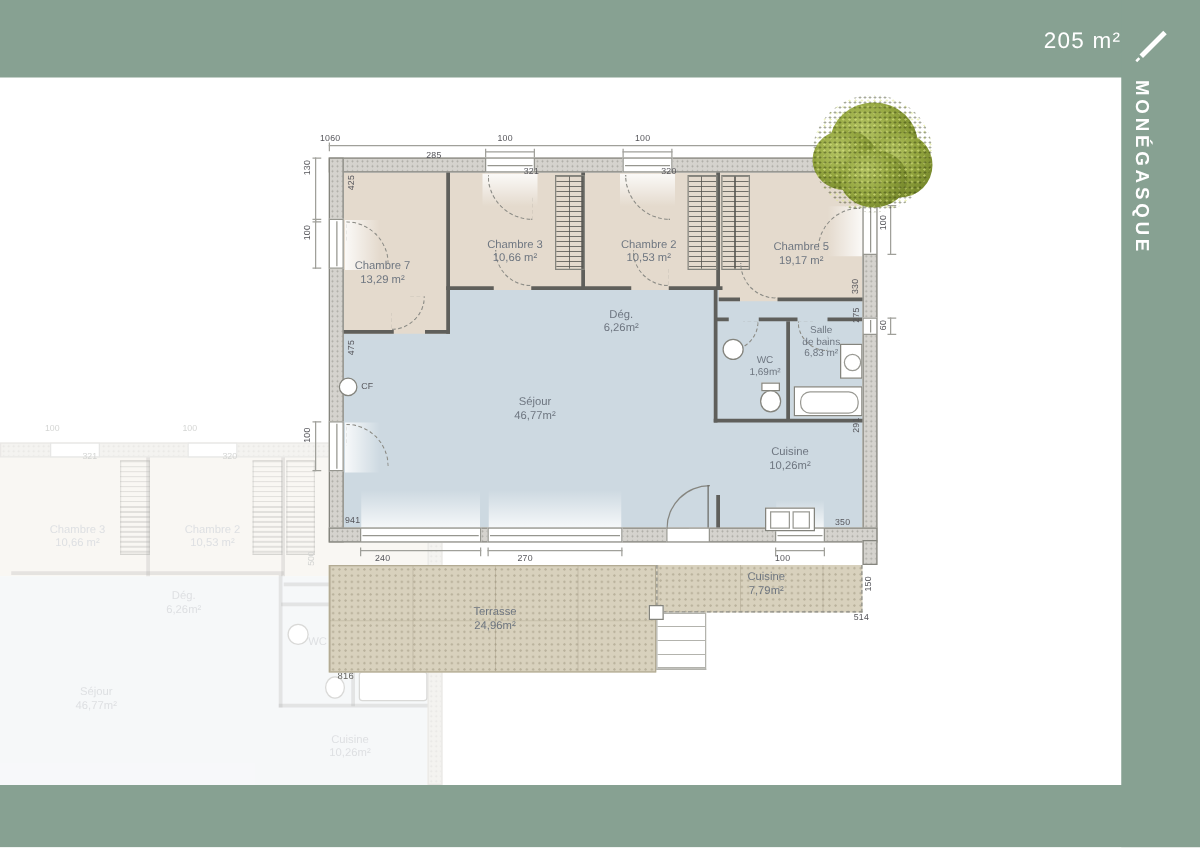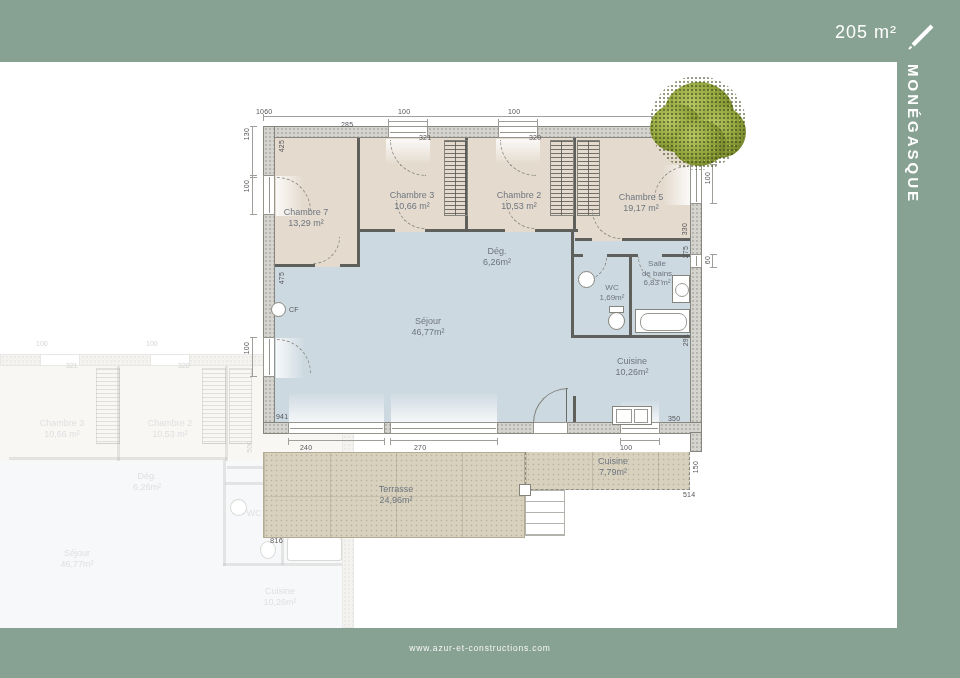--- a/index.html
+++ b/index.html
@@ -309,15 +309,14 @@
 
   <div class="abs area-total" style="left:790px;top:22px;width:107px">205 m²</div>
 
   <svg class="abs" style="left:906px;top:20px" width="30" height="30" viewBox="0 0 30 30">
     <line x1="7" y1="25" x2="26" y2="6" stroke="#ffffff" stroke-width="4"></line>
     <line x1="3" y1="29" x2="5.5" y2="26.5" stroke="#ffffff" stroke-width="2"></line>
   </svg>
 
   <div class="abs model" style="left:905px;top:64px;height:220px">MONÉGASQUE</div>
 
-  <div class="abs site" style="left:0;top:643px;width:960px">www.azur-et-constructions.com</div>
 
 </div>
 
 </body></html>

